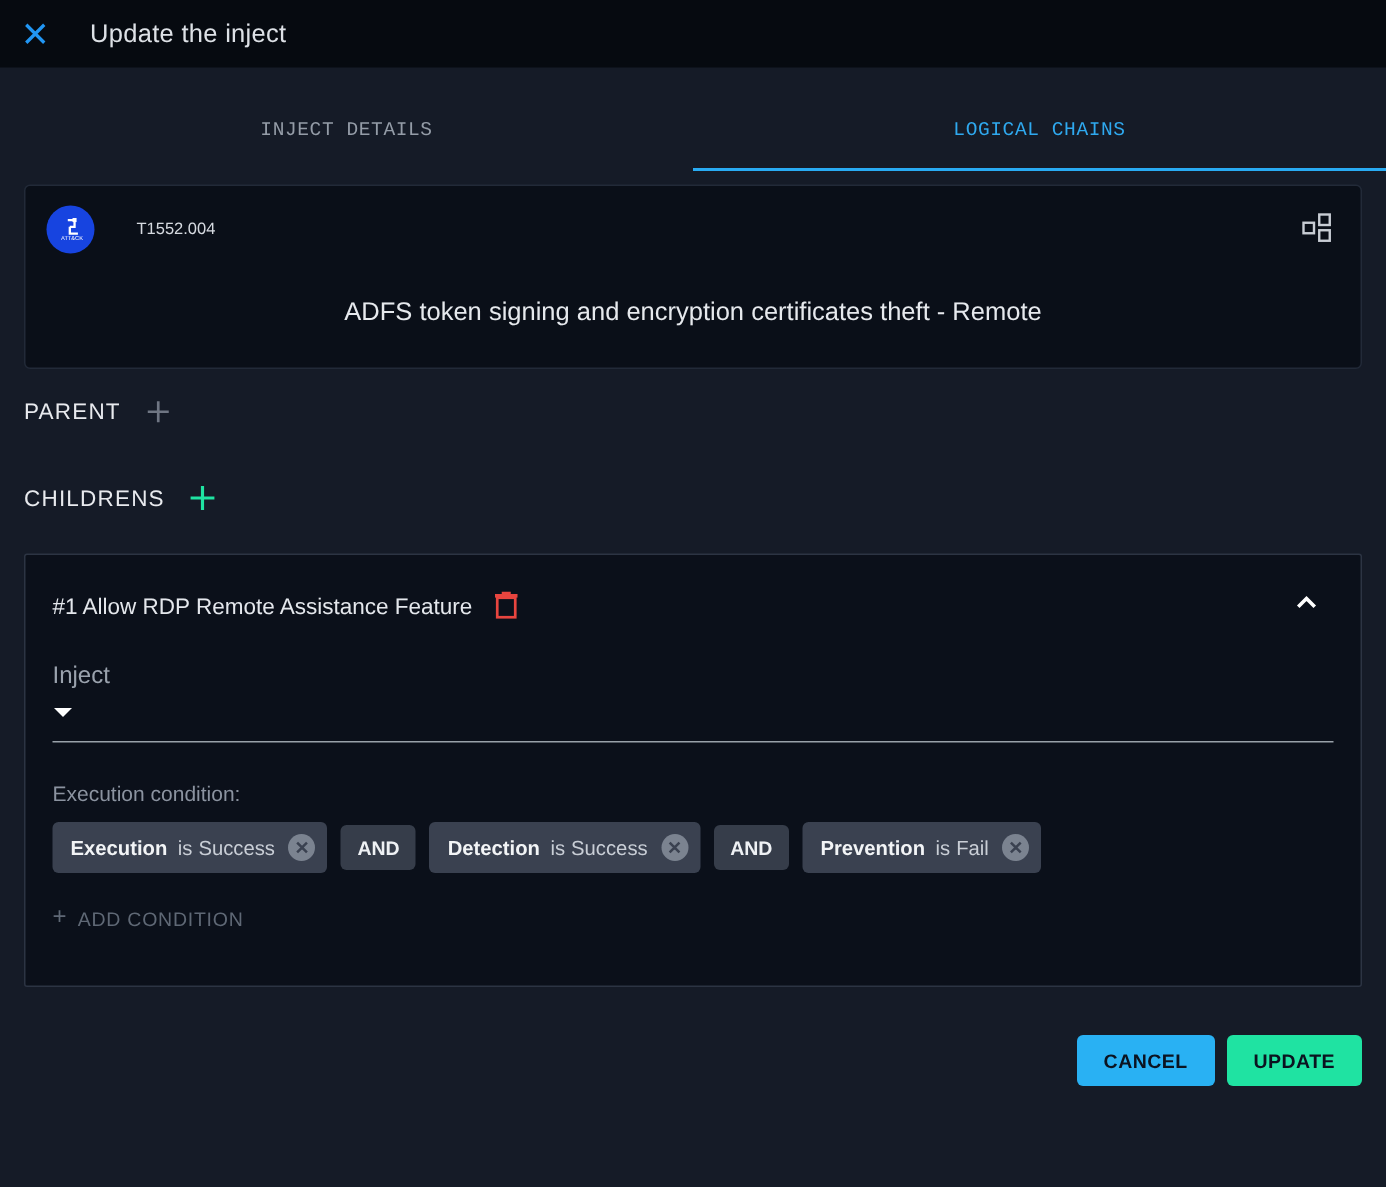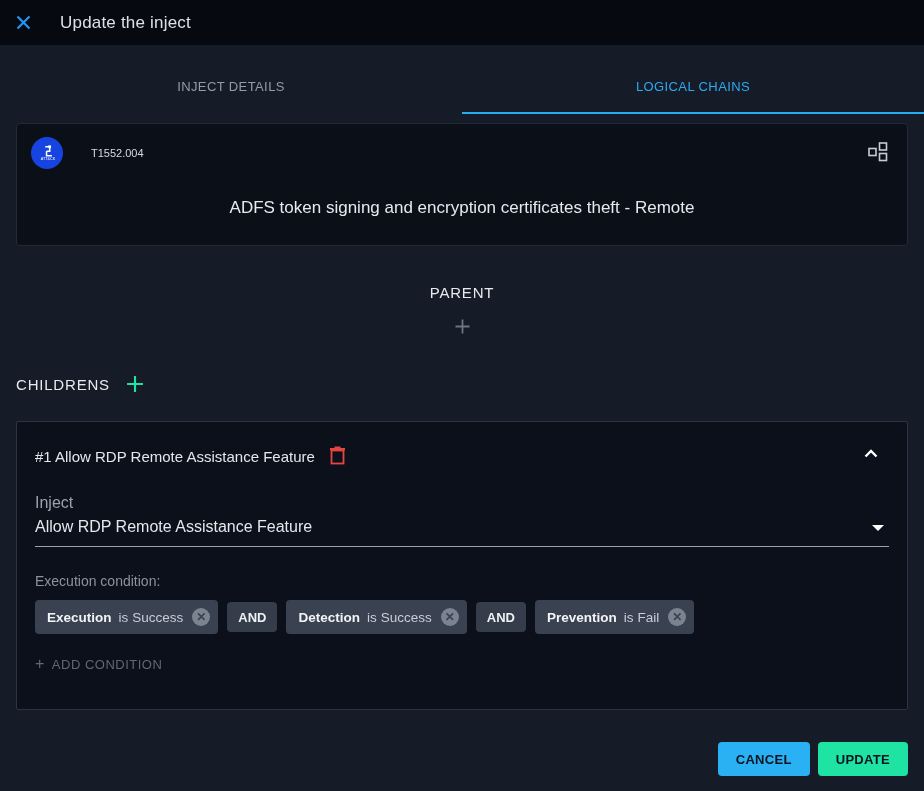--- a/index.html
+++ b/index.html
@@ -12,21 +12,21 @@
   }
   
   .modal-header {
     height:45px; background:#060a10;
     display:flex; align-items:center; gap:28px; padding:0 14px;
   }
   .close-btn { width:18px; height:18px; cursor:pointer; display:flex; align-items:center; justify-content:center; }
   .modal-title { font-size:17px; color:#dde1e6; letter-spacing:.2px; }
 
   
-  .tabs { display:flex; }
+  .tabs { display:flex;font-family:Liberation Mono, monospace; }
   .tab {
     flex:1; text-align:center; padding:34px 0 18px;
     font-size:13px; letter-spacing:.4px; color:#949ca7;
     border-bottom:2px solid transparent; cursor:pointer;
   }
   .tab.active { color:#2fa9ef; border-bottom-color:#29abf2; }
 
   
   .inject-card {
     margin:9px 16px 0; background:#0a0f18;
@@ -45,21 +45,21 @@
   .diagram-btn { width:24px; height:24px; cursor:pointer; }
   .inject-card-title {
     text-align:center; padding:16px 12px 27px;
     font-size:17px; color:#e6e9ed;
   }
 
   
   .section-row {
     margin:0 16px; display:flex; align-items:center; gap:16px;
   }
-  .section-row.parent { margin-top:38px;flex-direction:column; }
+  .section-row.parent { margin-top:19px; }
   .section-row.childrens { margin-top:40px; }
   .section-label { font-size:15px; color:#e8eaee; letter-spacing:.8px; }
   .plus-btn { width:18px; height:18px; cursor:pointer; display:flex; align-items:center; justify-content:center; }
 
   
   .child-card {
     margin:28px 16px 0; background:#0b101a;
     border:1px solid #2c3443; border-radius:2px;
     padding:24px 18px 36px;
   }
@@ -192,21 +192,20 @@
     <div class="collapse-btn">
       <svg width="16" height="16" viewBox="0 0 16 16">
         <path d="M2.5 10.5 L8 5 L13.5 10.5" stroke="#ffffff" stroke-width="2.4" fill="none"></path>
       </svg>
     </div>
   </div>
 
   <div class="inject-field">
     <div class="field-label">Inject</div>
     <div class="select-row">
-      <div class="select-value">Allow RDP Remote Assistance Feature</div>
       <div class="select-caret">
         <svg width="14" height="8" viewBox="0 0 14 8">
             <path d="M1 1 L7 7 L13 1 Z" fill="#ffffff"></path>
           </svg>
       </div>
     </div>
   </div>
 
   <div class="cond-label">Execution condition:</div>
 

